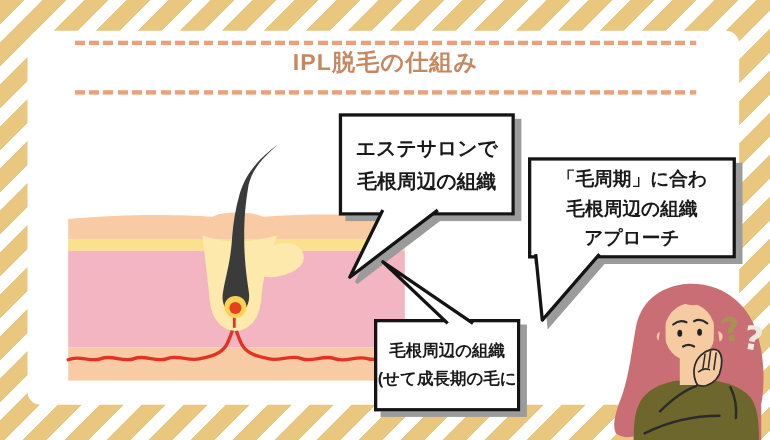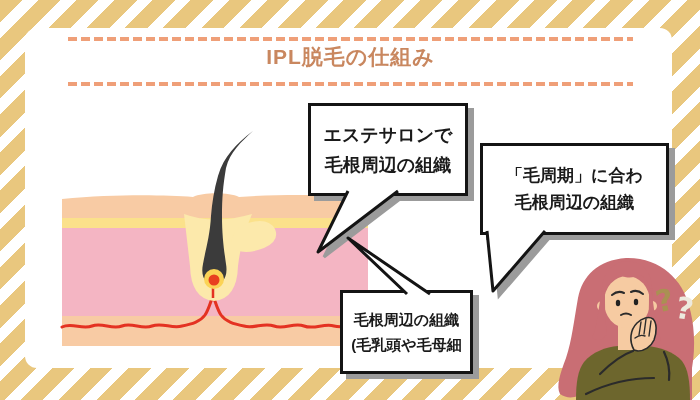--- a/index.html
+++ b/index.html
@@ -77,24 +77,25 @@
     <path d="M413,299 L354,243 L436,299 Z" fill="#9b9b9b" stroke="#9b9b9b" stroke-width="3"></path>
   </svg>
 
   <div class="bubble" id="bubble-salon">
     <span class="line">エステサロンで</span>
     <span class="line">毛根周辺の組織</span>
   </div>
   <div class="bubble" id="bubble-cycle">
     <span class="line">「毛周期」に合わ</span>
     <span class="line">毛根周辺の組織</span>
+    <span class="line">アプローチ</span>
   </div>
   <div class="bubble" id="bubble-target">
     <span class="line">毛根周辺の組織</span>
-    <span class="line">(毛乳頭や毛母細</span>
+    <span class="line">(せて成長期の毛に</span>
   </div>
 
   <svg class="layer" width="700" height="400" viewBox="0 0 700 400">
     <path d="M348,191 L318,252 L398,191" fill="#ffffff" stroke="#141414" stroke-width="3" stroke-linejoin="round"></path>
     <path d="M487,231 L493,291 L545,231" fill="#ffffff" stroke="#141414" stroke-width="3" stroke-linejoin="round"></path>
     <path d="M407,294 L348,238 L430,294" fill="#ffffff" stroke="#141414" stroke-width="3" stroke-linejoin="round"></path>
   </svg>
 
   <svg class="layer" width="700" height="400" viewBox="0 0 700 400">
     <path d="M626,258 C598,260 582,276 578,298 C574,320 572,340 566,358 C560,374 556,386 560,394

